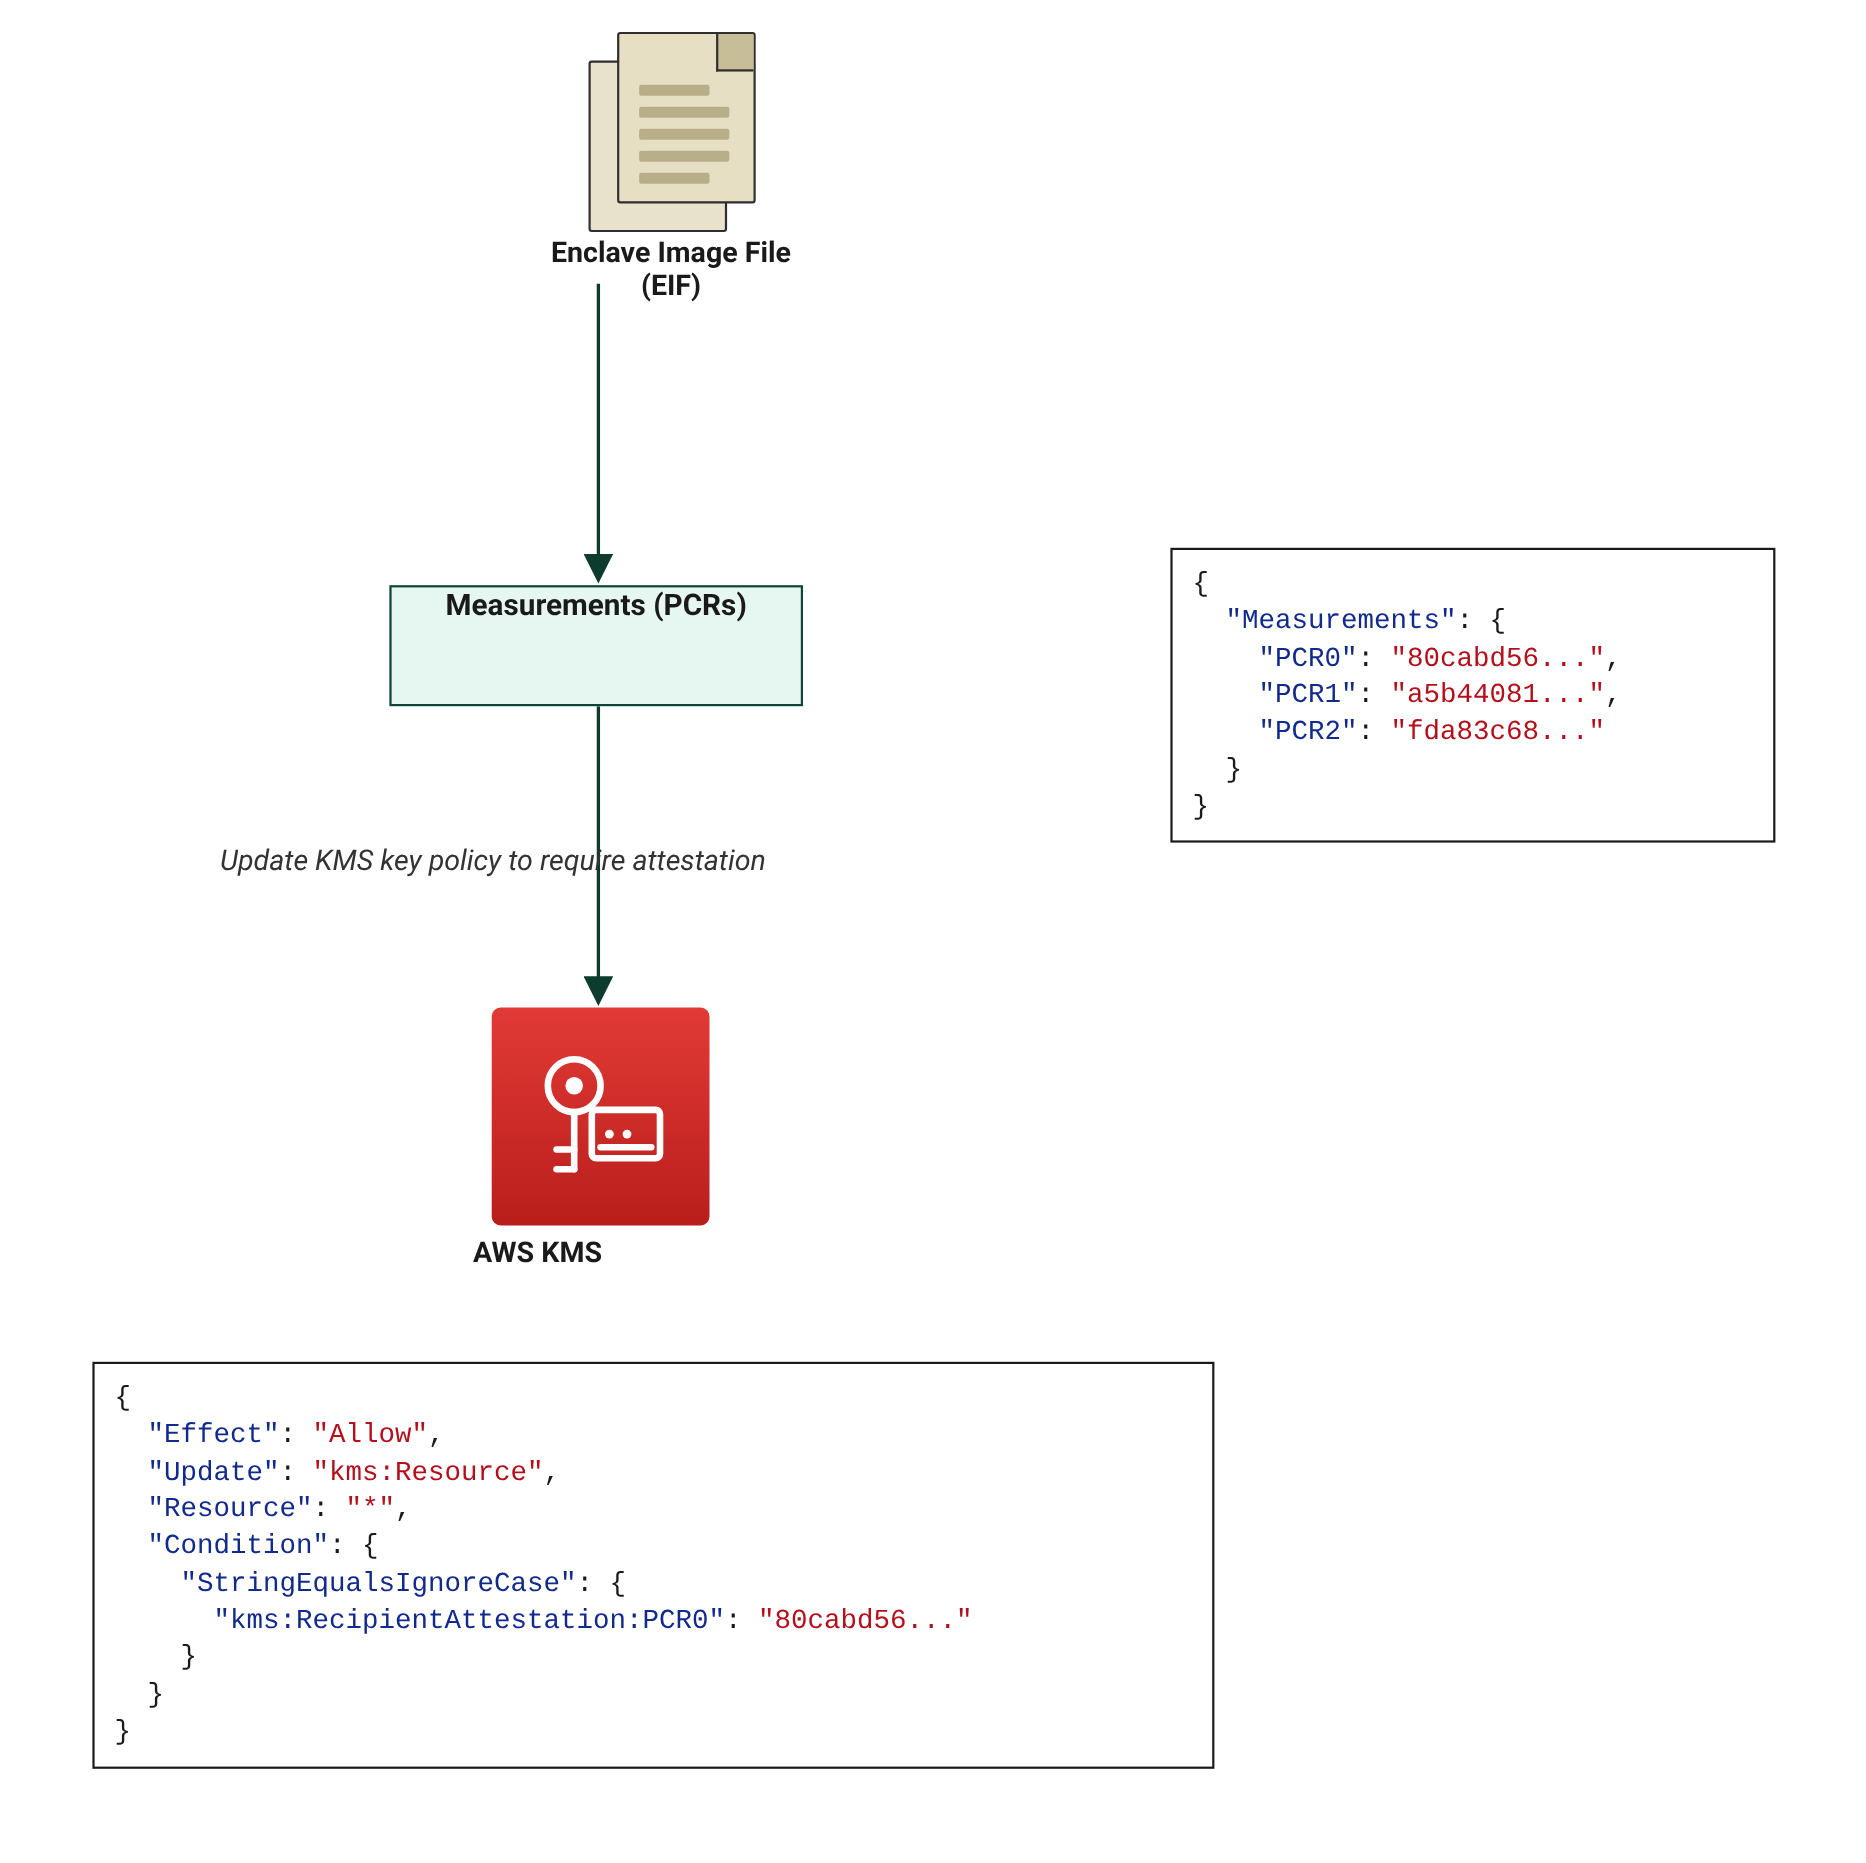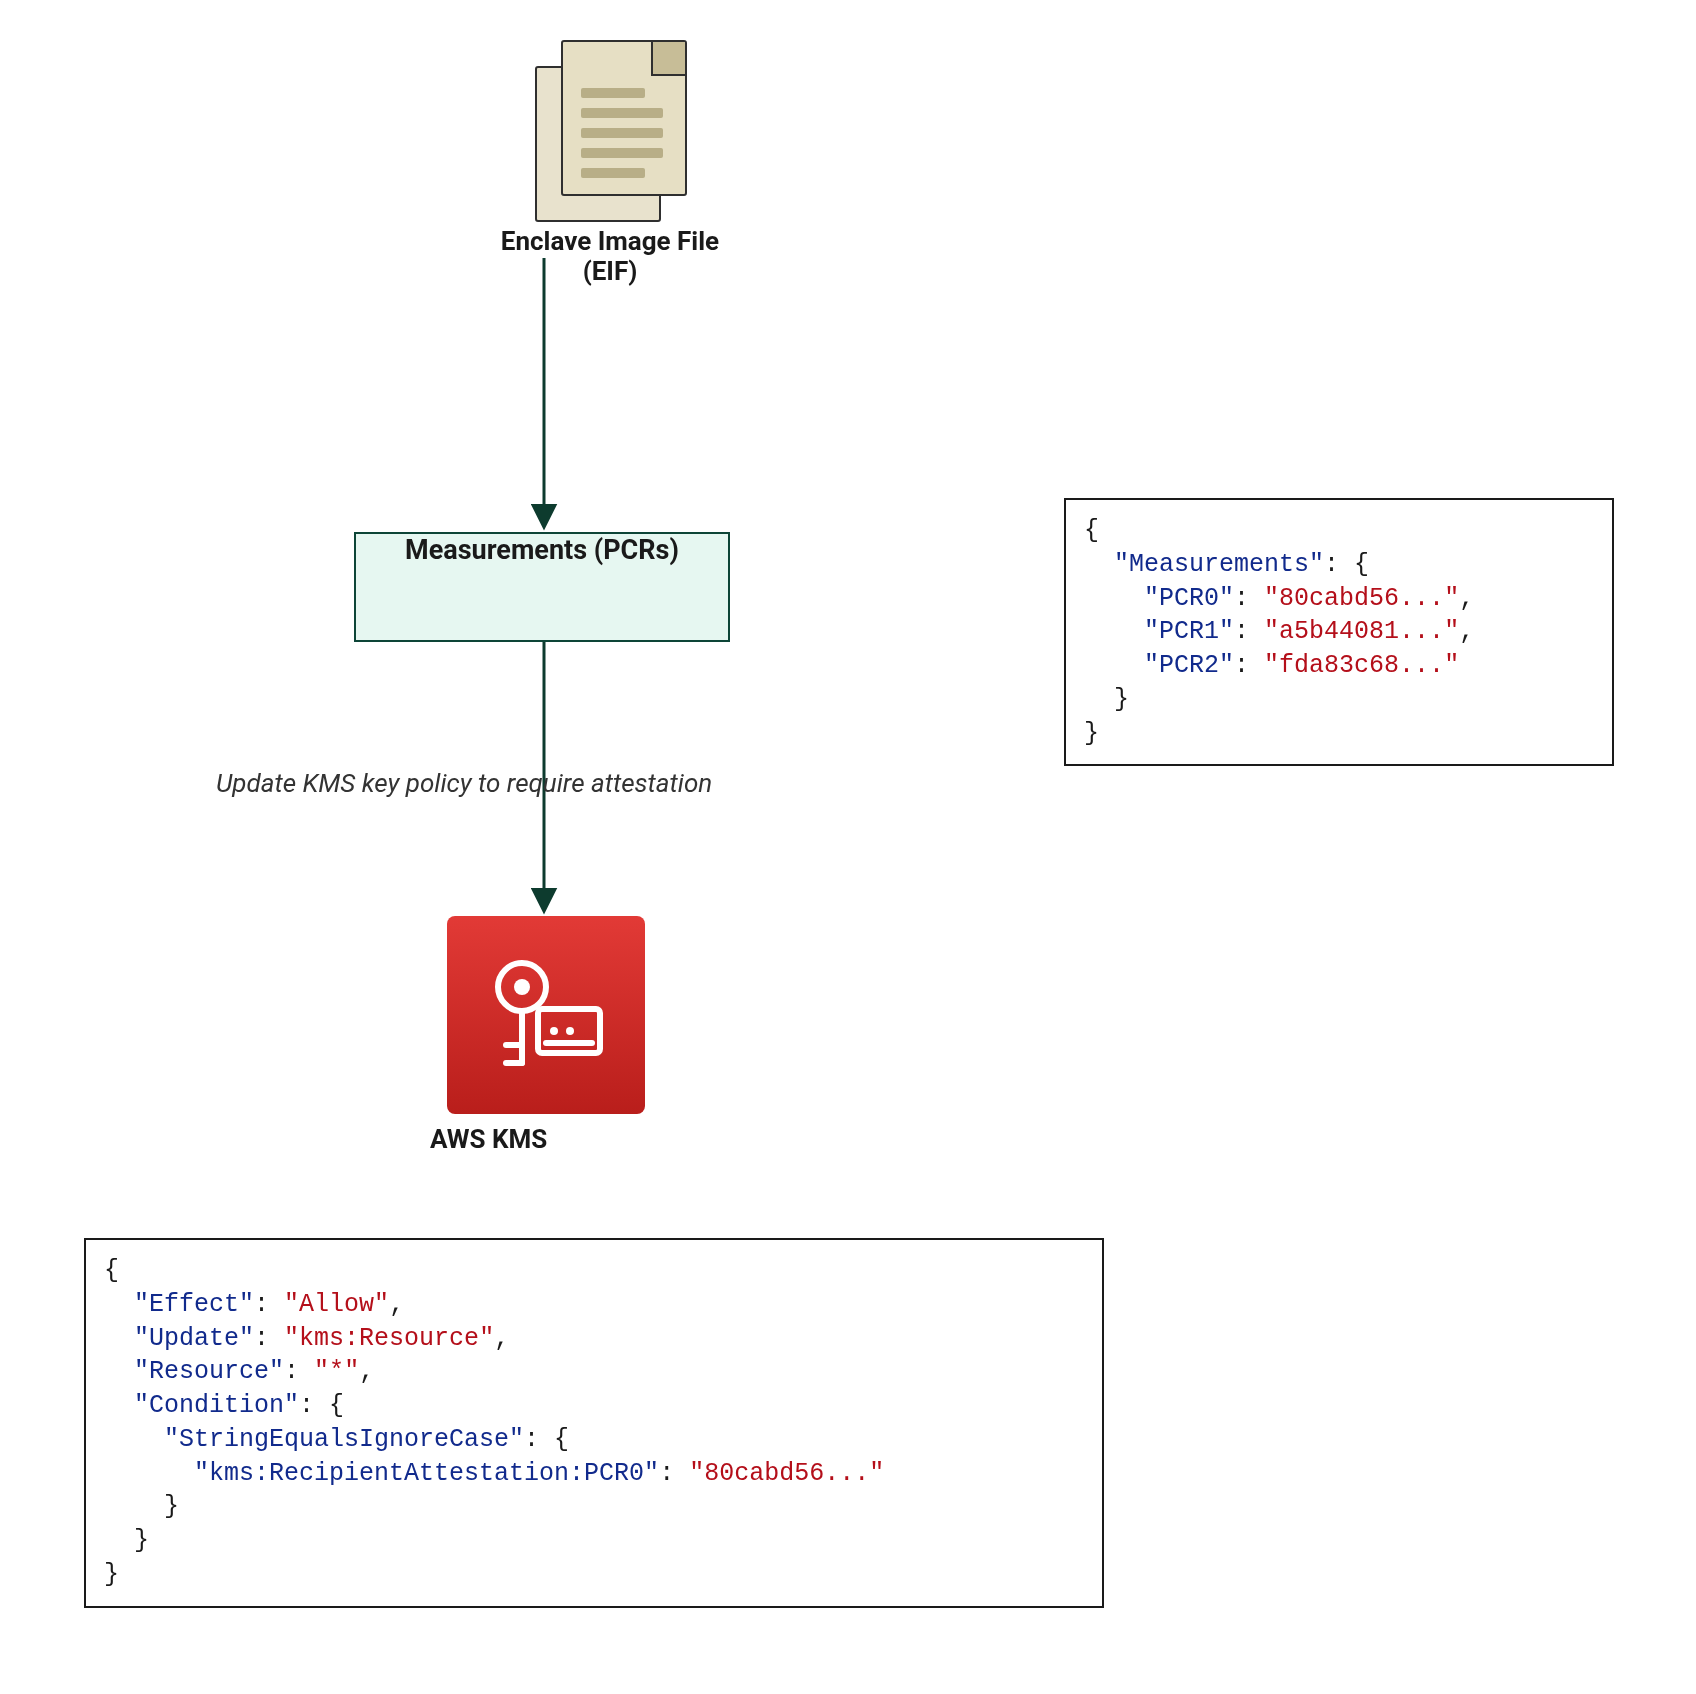--- a/index.html
+++ b/index.html
@@ -1,37 +1,37 @@
 <!DOCTYPE html>
 <html><head>
 <meta charset="utf-8">
 <style>
   html,body{margin:0;padding:0;background:#fff;font-family:-apple-system,BlinkMacSystemFont,"Segoe UI",Roboto,Helvetica,Arial,sans-serif;color:#1a1a1a}
   .canvas{position:relative;width:1696px;height:1694px}
 
   
-  .eif-wrap{position:absolute;left:490px;top:40px;width:240px;text-align:center}
+  .eif-wrap{position:absolute;left:490px;top:29px;width:240px;text-align:center}
   .eif-icon{position:relative;width:150px;height:178px;margin:0 auto}
   .eif-icon .page{position:absolute;width:122px;height:152px;background:#dfd7bc;border:2px solid #2f2f2f;border-radius:3px}
   .eif-icon .page.back{left:0;top:26px;background:#e8e2cd}
   .eif-icon .page.front{left:26px;top:0;background:#e6dfc4;overflow:hidden}
   .eif-icon .page.front .fold{position:absolute;right:-2px;top:-2px;width:34px;height:34px;background:#c7bd97;border-left:2px solid #2f2f2f;border-bottom:2px solid #2f2f2f}
   .eif-icon .page.front .line{position:absolute;left:18px;right:22px;height:10px;background:#b8ae87;border-radius:2px}
   .eif-icon .page.front .l1{top:46px;right:40px}
   .eif-icon .page.front .l2{top:66px}
   .eif-icon .page.front .l3{top:86px}
   .eif-icon .page.front .l4{top:106px}
   .eif-icon .page.front .l5{top:126px;right:40px}
   .eif-label{margin-top:8px;font-weight:700;font-size:26px}
 
   
   .meas-box{position:absolute;left:354px;top:532px;width:372px;height:106px;background:#e6f7f1;border:2px solid #0d4537;display:flex;align-items:flex-start;justify-content:center;font-weight:700;font-size:27px}
 
   
-  .edge-label{position:absolute;left:216px;top:768px;font-style:italic;font-size:26px;color:#333}
+  .edge-label{position:absolute;left:200px;top:768px;font-style:italic;font-size:26px;color:#333}
 
   
   .kms-wrap{position:absolute;left:430px;top:916px;width:232px;text-align:left}
   .kms-icon{width:198px;height:198px;margin:0 auto;border-radius:8px;background:linear-gradient(180deg,#e23a36 0%,#b91e1b 100%);display:flex;align-items:center;justify-content:center}
   .kms-label{margin-top:10px;font-weight:700;font-size:26px}
 
   
   .code-box{position:absolute;border:2px solid #1a1a1a;background:#fff;font-family:"SFMono-Regular",Consolas,"Liberation Mono",Menlo,monospace;font-size:25px;line-height:1.35;padding:14px 18px;white-space:pre}
   .code-box .k{color:#112a8c}      
   .code-box .s{color:#b40f1a}      

